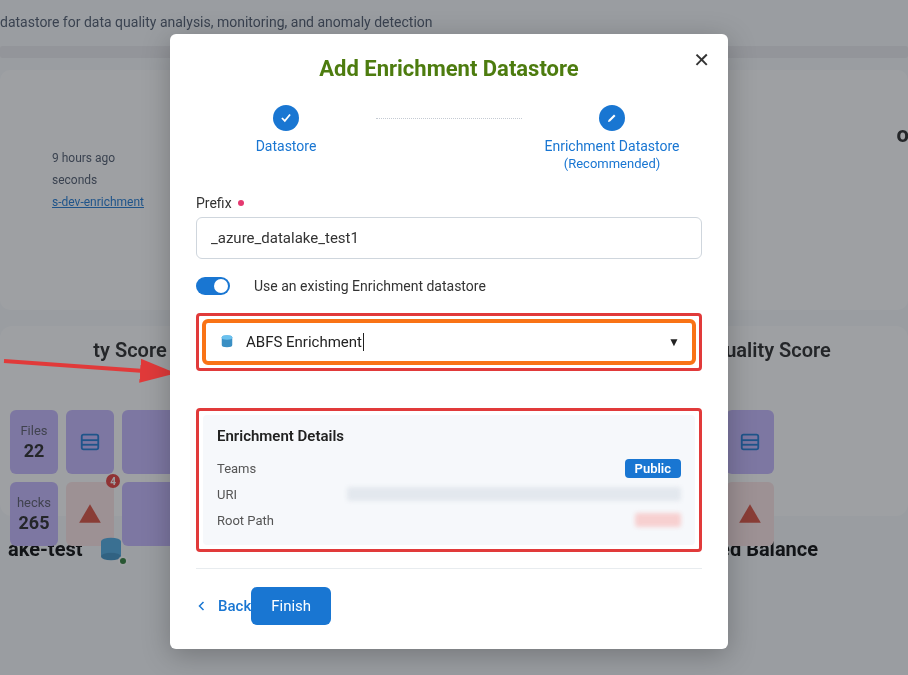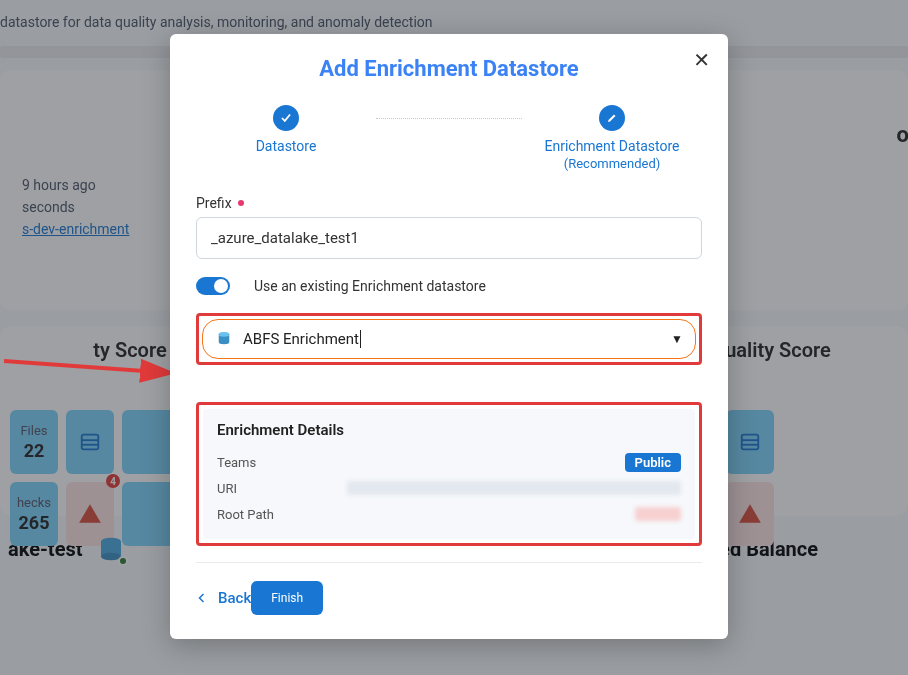--- a/index.html
+++ b/index.html
@@ -5,85 +5,85 @@
   * { box-sizing: border-box; margin: 0; padding: 0; font-family: -apple-system, BlinkMacSystemFont, "Segoe UI", Roboto, Arial, sans-serif; }
   body { width: 908px; height: 675px; overflow: hidden; background: #f7fafc; position: relative; }
 
   
   .bg-page { position: absolute; inset: 0; filter: none; }
   .bg-desc { color: #4a5568; font-size: 14px; padding: 14px 0 16px 0; }
   .bg-bar1 { height: 12px; background: #ececee; margin: 0 0 12px 0; border-radius: 2px; }
   .bg-whitecard { background: #fff; border-radius: 10px; padding: 16px 22px 22px 22px; margin-bottom: 16px; }
   .bg-topcard { height: 240px; position: relative; }
   .bg-title { position:absolute; right:-60px; top:52px; font-weight:700; font-size:22px; color:#222; }
-  .bg-meta { position:absolute; top:104px; font-size:14px; color:#4a5568; }
+  .bg-meta { position:absolute; top:77px; font-size:12px; color:#4a5568;margin-left:30px; }
   .bg-meta div { line-height: 22px; }
   .bg-enrich-link { color:#1976d2; text-decoration: underline; }
 
   .bg-cards-row { display:flex; gap:14px; }
   .bg-card { background:#fff; border-radius:12px; padding:12px 10px; height:190px; flex:1; position:relative; }
   .bg-card-h { font-size:20px; font-weight:600; color:#222; margin-bottom:48px; text-align:center;}
   .bg-stats-row { display:flex; gap:8px; }
-  .bg-stat { flex:1; background:#7dd3fc; border-radius:6px; min-height:64px; display:flex; flex-direction:column; align-items:center; justify-content:center; font-size:13px; color:#556; position:relative;}
+  .bg-stat { flex:1; background:#c4b5fd; border-radius:6px; min-height:64px; display:flex; flex-direction:column; align-items:center; justify-content:center; font-size:13px; color:#556; position:relative;}
   .bg-stat .num { font-size:18px; font-weight:700; color:#222; margin-top:2px;}
   .bg-stat.icon { flex:0 0 48px; display:flex; align-items:center; justify-content:center;}
   .bg-stat.pink { background:#fde4e4; }
   .ico-grid { width:22px; height:22px; }
   .ico-warn { width:26px; height:26px; }
 
   .bottom-row { display:flex; gap:14px; margin-top:18px; }
   .ds-mini { flex:1; display:flex; align-items:center; gap:14px; font-weight:700; font-size:20px; padding:0 8px;}
   .mini-icon { width:30px; height:30px; position:relative; }
   .mini-dot { width:10px;height:10px;border-radius:50%;background:#1fbf56;position:absolute;right:-2px;bottom:-2px;border:2px solid #fff;}
   .mini-dot.dark{ background:#2a7a33;}
 
   
   .overlay { position:absolute; inset:0; background: rgba(40,44,52,0.45); }
 
   
   .modal { position:absolute; left:170px; top:34px; width:558px; background:#fff; border-radius:6px; box-shadow:0 6px 28px rgba(0,0,0,0.25); padding:22px 26px 24px 26px; }
   .modal-close { position:absolute; top:14px; right:18px; font-size:20px; color:#333; cursor:pointer; font-weight:400;}
-  .modal-title { text-align:center; font-size:22px; font-weight:700; color:#3b82f6; margin-bottom:24px; }
+  .modal-title { text-align:center; font-size:22px; font-weight:700; color:#4d7c0f; margin-bottom:24px; }
 
   .stepper { display:flex; align-items:flex-start; justify-content:center; gap:0px; margin-bottom:22px; }
   .step-col { display:flex; flex-direction:column; align-items:center; width:180px;}
   .step-dot { width:26px; height:26px; border-radius:50%; background:#1976d2; display:flex; align-items:center; justify-content:center; color:#fff; }
   .step-line { flex:1; height:1px; border-top:1px dotted #c5cbd3; margin-top:13px; width:80px;}
   .step-label { color:#1976d2; font-size:14px; margin-top:6px; text-align:center; line-height:18px;}
   .step-sub   { color:#1976d2; font-size:13px; }
 
   .field-label { font-size:14px; color:#333; margin-bottom:6px; display:flex; align-items:center; gap:6px;}
   .req-dot { width:6px;height:6px;border-radius:50%;background:#e53970; display:inline-block; }
   .text-input { width:100%; border:1px solid #cfd6dd; border-radius:6px; padding:11px 14px; font-size:15px; color:#333; margin-bottom:18px; }
 
   .toggle-row { display:flex; align-items:center; gap:24px; margin-bottom:18px;}
   .toggle { width:34px; height:18px; border-radius:10px; background:#1976d2; position:relative; padding:0 2px;}
   .toggle .knob{ width:14px;height:14px;border-radius:50%;background:#fff;position:absolute;top:2px;right:2px;}
   .toggle-label { font-size:14px; color:#333; }
 
   .dd-highlight { border:3px solid #e13a3a; border-radius:4px; padding:3px; margin-bottom:22px;}
-  .dropdown { width:100%; border:1px solid #f97316; border-radius:16px; padding:10px 12px; display:flex; align-items:center; justify-content:space-between; }
+  .dropdown { width:100%; border:4px solid #f97316; border-radius:6px; padding:10px 12px; display:flex; align-items:center; justify-content:space-between; }
   .dd-left { display:flex; align-items:center; gap:10px; }
   .dd-text { font-size:15px; color:#222; position:relative;}
   .caret-cursor{ border-right:1px solid #222; padding-right:1px;}
   .db-ico { width:18px; height:18px;}
   .dd-chev { font-size:12px; color:#222;}
 
   .details-highlight { border:3px solid #e13a3a; border-radius:4px; padding:4px; margin-bottom:16px;margin-top:37px;}
   .details-box { background:#f6f8fb; border-radius:4px; padding:12px 14px; }
   .details-title { font-size:15px; font-weight:600; color:#222; margin-bottom:10px;}
   .details-row { display:flex; align-items:center; justify-content:space-between; font-size:13px; color:#555; min-height:26px;}
   .badge-public { background:#1976d2; color:#fff; font-size:13px; font-weight:600; padding:2px 10px; border-radius:4px;}
   .blurred { background:#e3e8ee; width:72%; height:14px; border-radius:3px; filter:blur(2px);}
   .blurred.short { width:10%; background:#f7d0d0;}
 
   .hr { border:none; border-top:1px solid #e8ecef; margin:6px 0 18px 0;}
   .footer { display:flex; justify-content:flex-start; align-items:center; }
   .back-btn { display:flex; align-items:center; gap:10px; color:#1976d2; font-size:15px; font-weight:500; cursor:pointer;}
-  .finish-btn { background:#1976d2; color:#fff; border:none; border-radius:6px; padding:10px 20px; font-size:12px; cursor:pointer;}
+  .finish-btn { background:#1976d2; color:#fff; border:none; border-radius:6px; padding:10px 20px; font-size:15px; cursor:pointer;}
 
   
   .annotation-arrow { position:absolute; top:345px; left:0px; pointer-events:none; }
 
   .badge-num { position:absolute; top:-8px; right:-6px; background:#e53935; color:#fff; font-size:10px; font-weight:700; width:14px; height:14px; border-radius:50%; display:flex;align-items:center;justify-content:center;}
 </style>
 </head>
 <body>
 
 <div class="bg-page">

